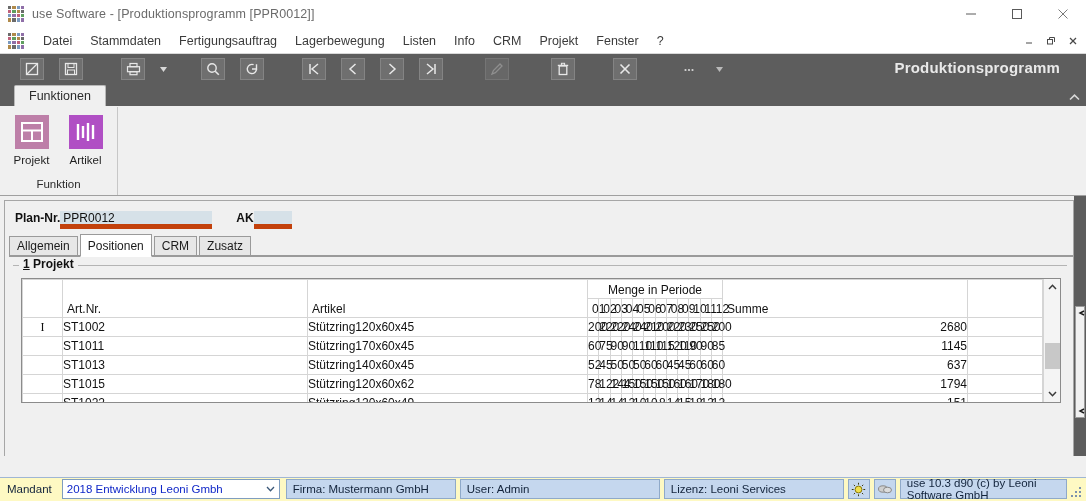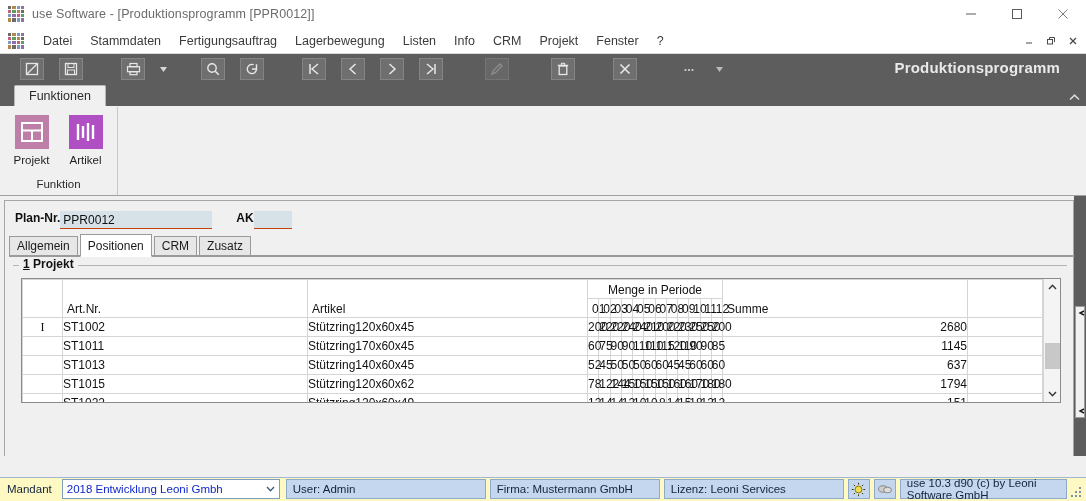--- a/index.html
+++ b/index.html
@@ -65,21 +65,21 @@
   .ribbon-collapse { position:absolute; right:4px; top:-18px; width:16px; height:16px;
     display:flex; align-items:center; justify-content:center; color:#d8d8d8; font-size:10px; }
 
   
   .content { position:relative; background:#f0f0f0; height:260px; }
   .inner-pane { position:absolute; left:4px; top:4px; right:12px; bottom:0;
     background:#f0f0f0; border:1px solid #a6a6a6; border-bottom:none;}
   .form-top { padding:10px 0 0 10px; display:flex; gap:0; }
   .field { display:flex; flex-direction:row; }
   .field-label { font-size:12px; font-weight:bold; color:#111; margin-bottom:4px; }
-  .field-input { background:#d6e1e8; border:none; border-bottom:1px solid #c2410c;
+  .field-input { background:#d6e1e8; border:none; border-bottom:5px solid #c2410c;
     height:18px; font-size:12px; padding:1px 3px; color:#111; font-family:"Liberation Sans", sans-serif; }
   .f-plan { width:152px; }
   .f-ak { width:38px; }
   .sp { width:24px; }
 
   .tabstrip { margin:8px 0 0 4px; display:flex; align-items:flex-end; height:20px;
     border-bottom:1px solid #9a9a9a; position:relative; }
   .tabstrip::after { content:""; position:absolute; left:0; right:0; bottom:0; height:1px; background:#9a9a9a; }
   .tabitem { border:1px solid #9a9a9a; border-bottom:1px solid #9a9a9a; background:#e7e7e7;
     padding:2px 7px 2px 7px; font-size:12px; margin-right:2px; position:relative; z-index:1; color:#1b1b1b;}
@@ -604,22 +604,22 @@
   <div class="statusbar">
     <div class="sb-cell sb-label">Mandant</div>
     <div class="sb-combo">
       <span class="cv">2018  Entwicklung Leoni Gmbh</span>
       <span class="cc">
         <svg width="9" height="6" viewBox="0 0 9 6">
             <polyline points="1,1 4.5,4.7 8,1" fill="none" stroke="#3b5878" stroke-width="1.3"></polyline>
           </svg>
       </span>
     </div>
+    <div class="sb-cell sb-firma">Firma: Mustermann GmbH</div>
     <div class="sb-cell sb-user">User: Admin</div>
-    <div class="sb-cell sb-firma">Firma: Mustermann GmbH</div>
     <div class="sb-cell sb-lizenz">Lizenz: Leoni Services</div>
     <div class="sb-cell sb-icon">
       <svg width="15" height="15" viewBox="0 0 15 15">
         <circle cx="7.5" cy="7.5" r="3.4" fill="#f2e04a" stroke="#8a7a10" stroke-width="1"></circle>
         <g stroke="#3a3a12" stroke-width="1">
           <line x1="7.5" y1="0.8" x2="7.5" y2="2.6"></line>
             <line x1="7.5" y1="12.4" x2="7.5" y2="14.2"></line>
           <line x1="0.8" y1="7.5" x2="2.6" y2="7.5"></line>
             <line x1="12.4" y1="7.5" x2="14.2" y2="7.5"></line>
           <line x1="2.8" y1="2.8" x2="4" y2="4"></line>

